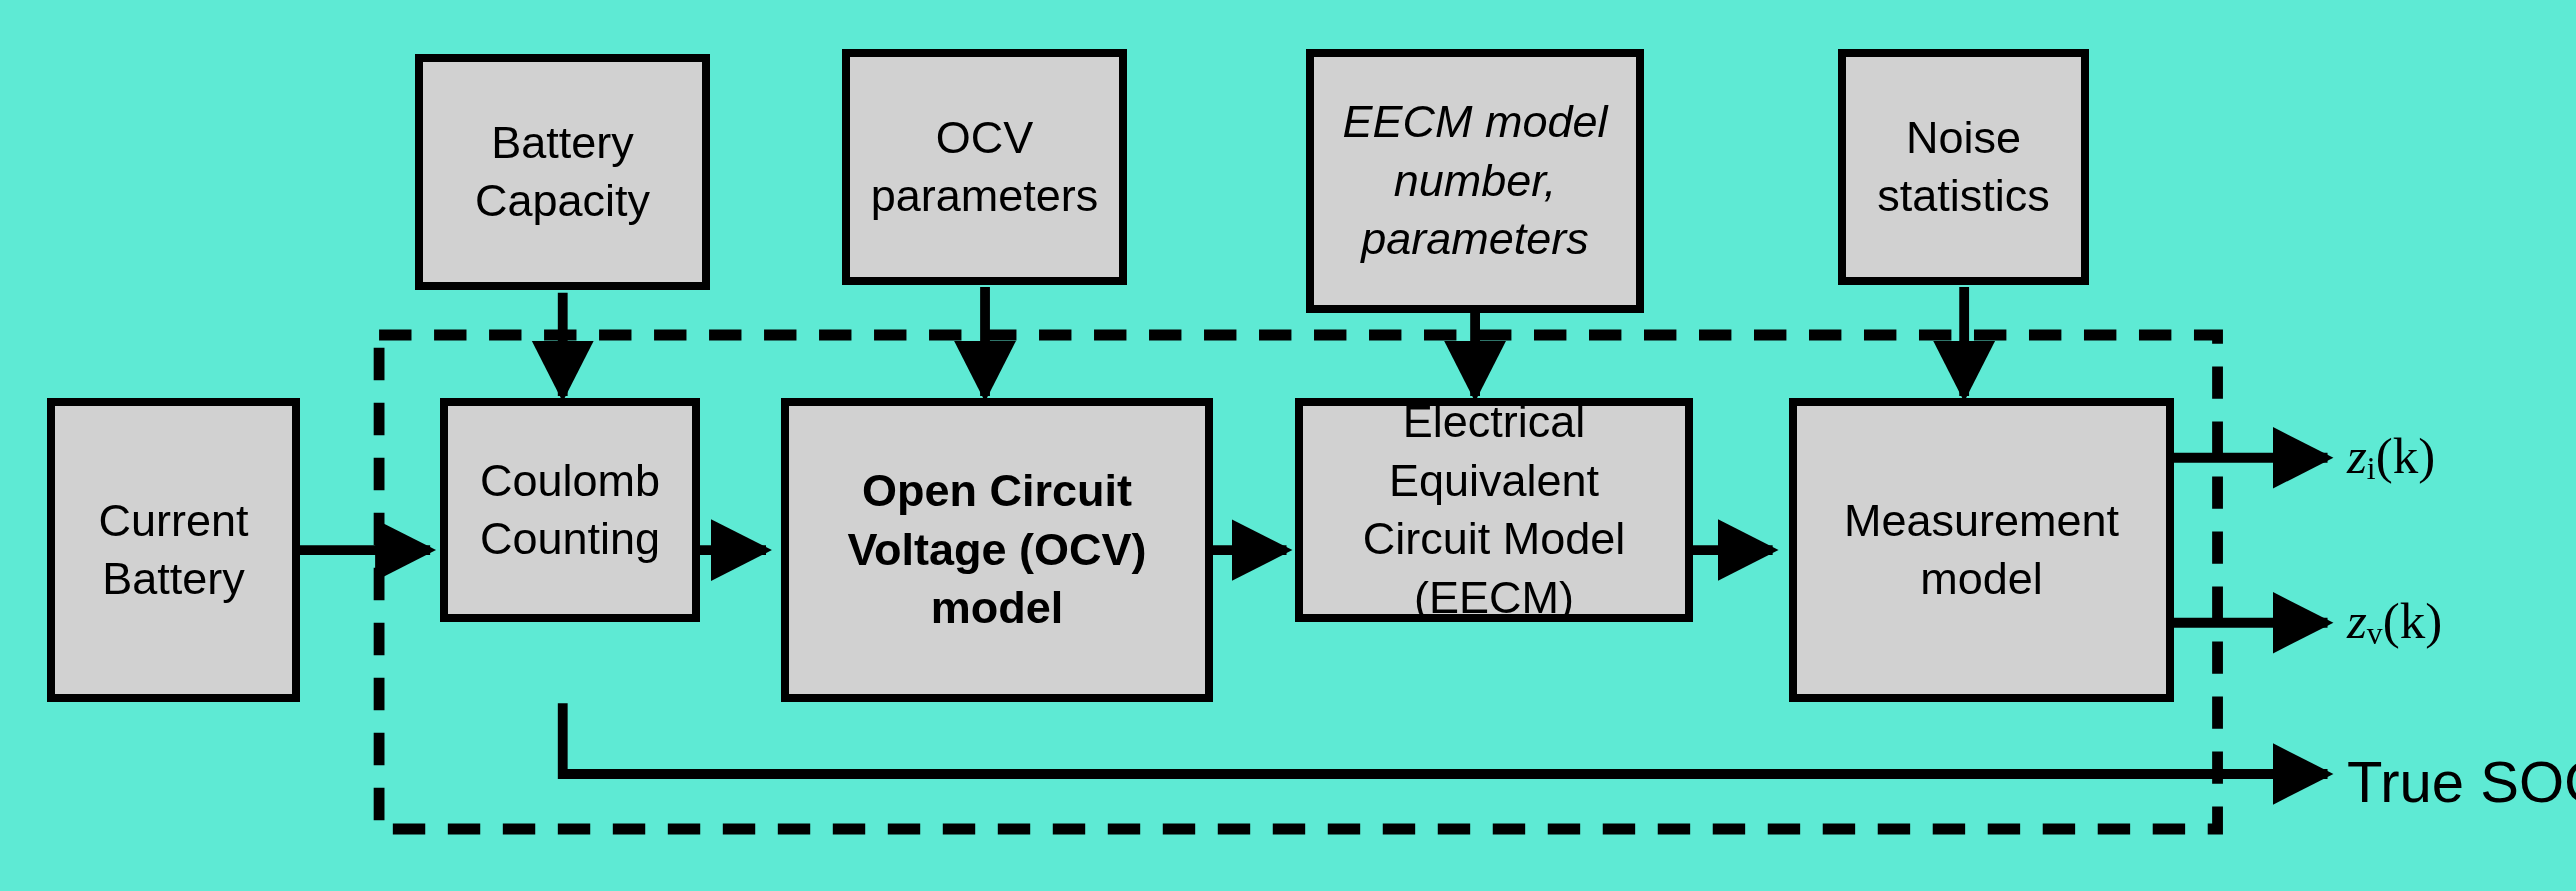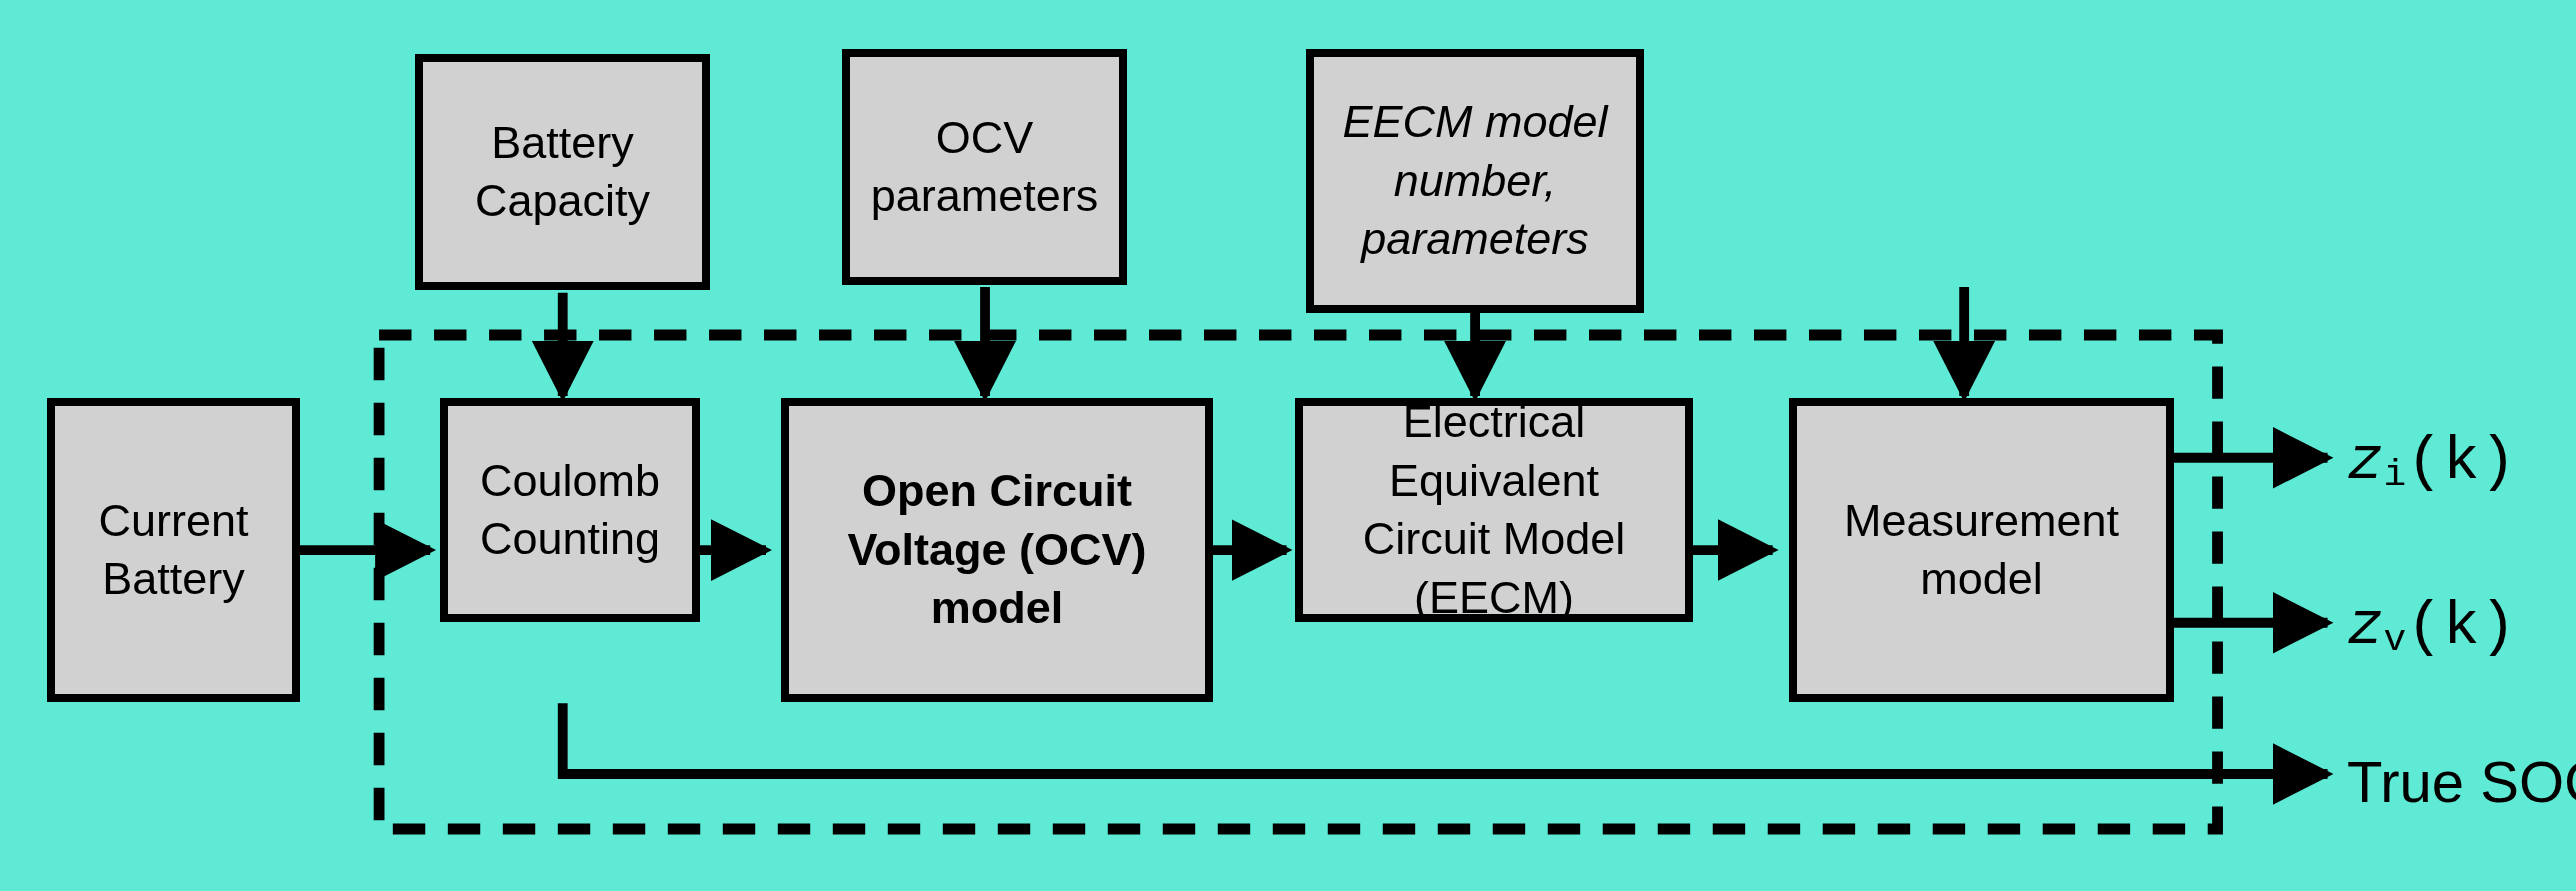--- a/index.html
+++ b/index.html
@@ -42,23 +42,23 @@
   }
   .io-label {
     position: absolute;
     color: #000000;
     font-size: 58px;
     font-family: "Liberation Sans", sans-serif;
     white-space: nowrap;
     z-index: 3;
   }
   .io-label.math {
-    font-family: Liberation Mono, monospace;
+    font-family: Liberation Serif, serif;
     font-style: italic;
-    font-size: 61px;
+    font-size: 51px;
   }
   .io-label.math sub {
     font-size: 0.62em;
     font-style: normal;
     vertical-align: -0.18em;
   }
   .io-label.math .paren {
     font-style: normal;
   }
 </style>
@@ -102,20 +102,22 @@
   <div class="node-box" style="left:415px; top:54px; width:295px; height:236px;">Battery
 Capacity</div>
 
   <div class="node-box" style="left:842px; top:49px; width:285px; height:236px;">OCV
 parameters</div>
 
   <div class="node-box" style="left:1306px; top:49px; width:338px; height:264px;font-style:italic;">EECM model
 number,
 parameters</div>
 
+  <div class="node-box" style="left:1838px; top:49px; width:251px; height:236px;">Noise
+statistics</div>
 
   <div class="node-box" style="left:47px; top:398px; width:253px; height:304px;">Current
 Battery</div>
 
   <div class="node-box" style="left:440px; top:398px; width:260px; height:224px;">Coulomb
 Counting</div>
 
   <div class="node-box" style="left:781px; top:398px; width:432px; height:304px;font-weight:bold;">Open Circuit
 Voltage (OCV)
 model</div>

